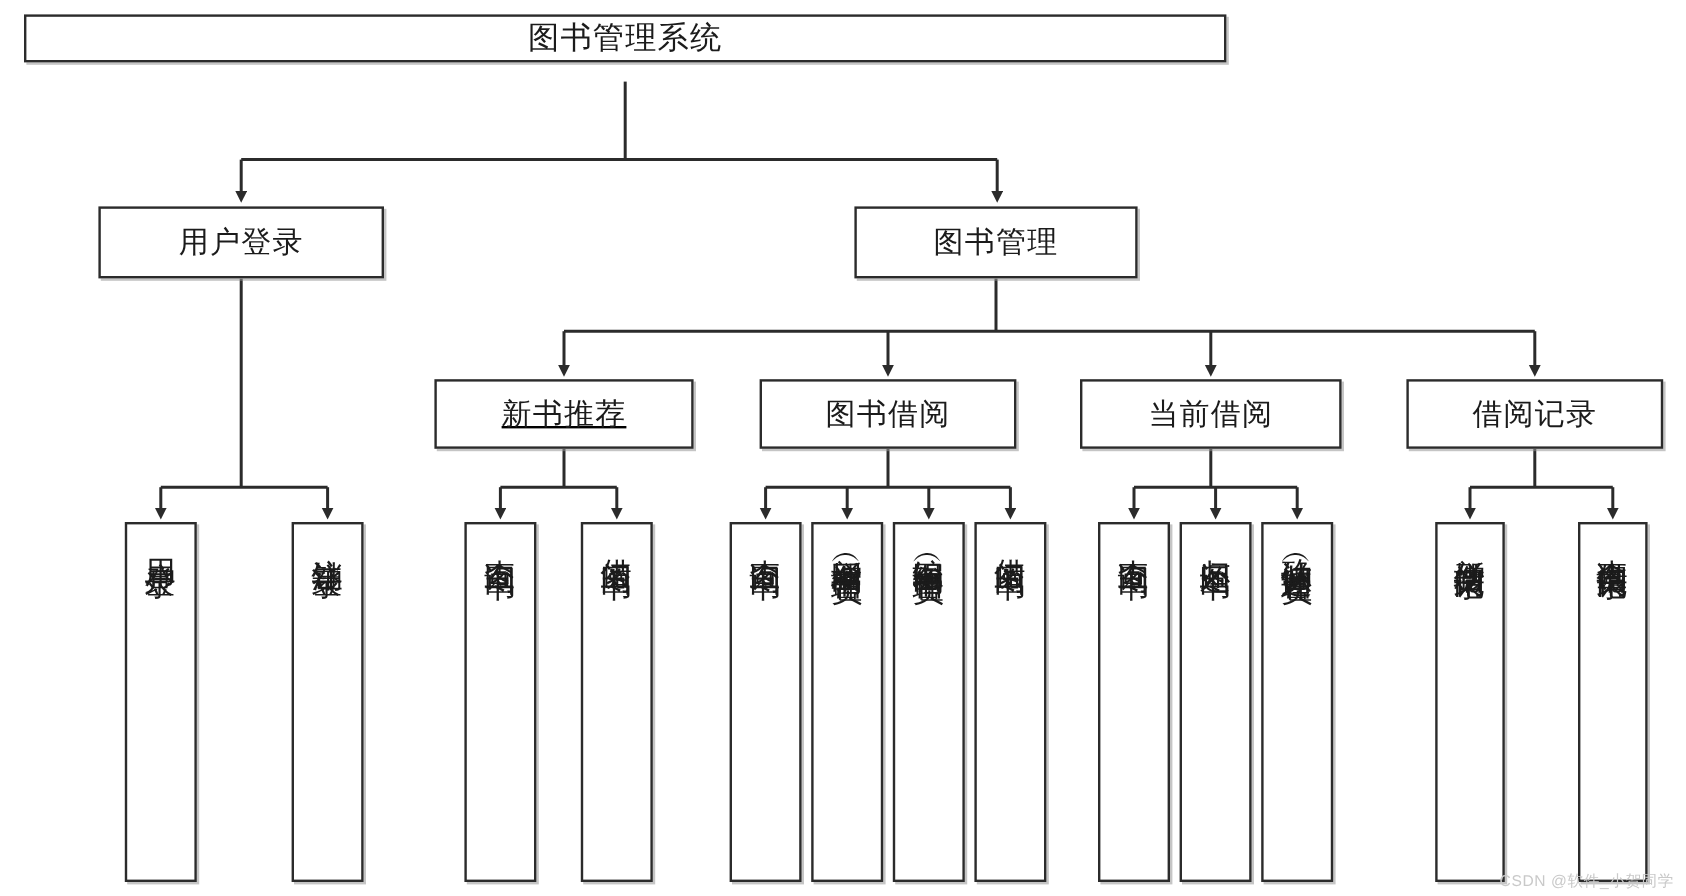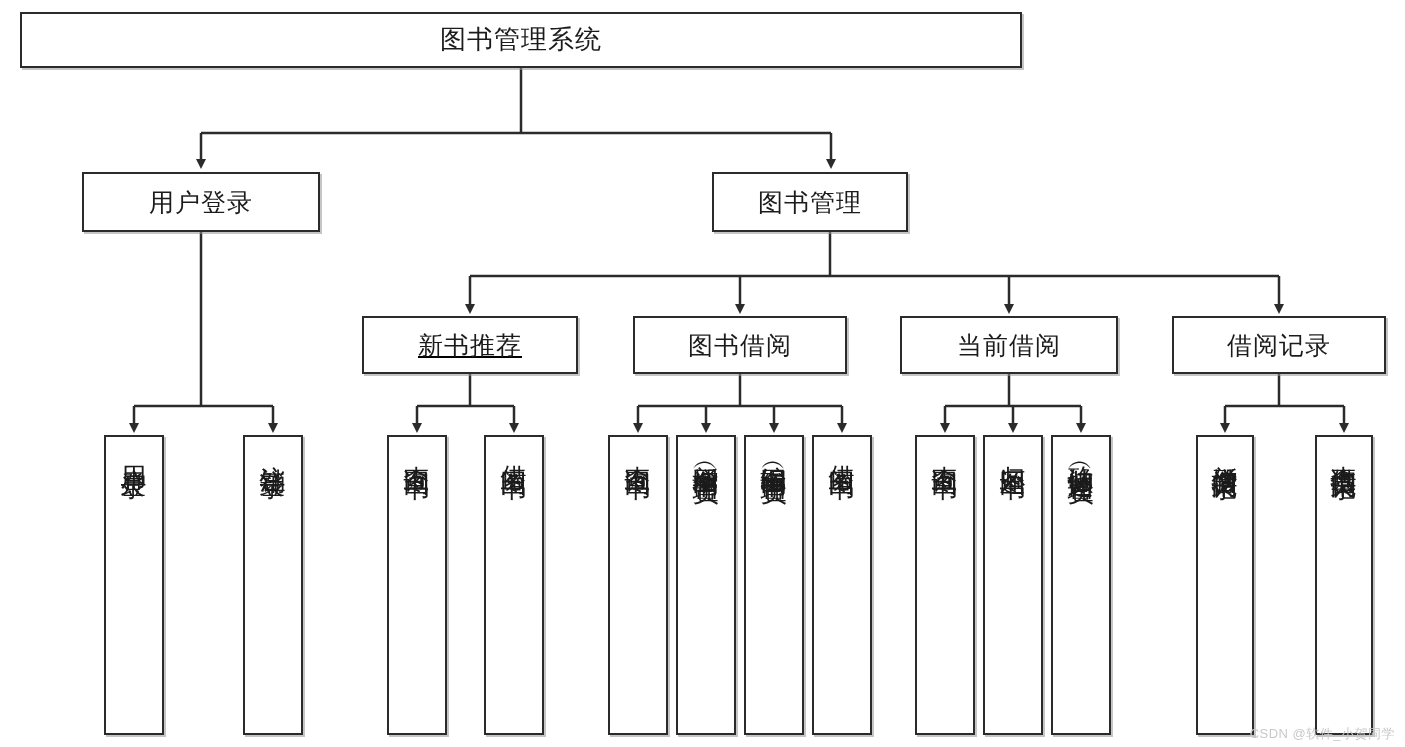--- a/index.html
+++ b/index.html
@@ -66,28 +66,28 @@
       <path d="M1013,406 L1013,424" marker-end="url(#arrow)"></path>
       <path d="M1081,406 L1081,424" marker-end="url(#arrow)"></path>
 
       <path d="M1279,374 L1279,406"></path>
       <path d="M1225,406 L1344,406"></path>
       <path d="M1225,406 L1225,424" marker-end="url(#arrow)"></path>
       <path d="M1344,406 L1344,424" marker-end="url(#arrow)"></path>
     </g>
   </svg>
 
-  <div class="node h-node root" style="left:20px;top:12px;width:1002px;height:56px;">
+  <div class="node h-node root" style="left:20px;top:12px;width:1002px;height:40px;">
     <span class="label">图书管理系统</span>
   </div>
 
   <div class="node h-node" style="left:82px;top:172px;width:238px;height:60px;">
     <span class="label">用户登录</span>
   </div>
-  <div class="node h-node" style="left:712px;top:172px;width:196px;height:60px;">
+  <div class="node h-node" style="left:712px;top:172px;width:236px;height:60px;">
     <span class="label">图书管理</span>
   </div>
 
   <div class="node h-node" style="left:362px;top:316px;width:216px;height:58px;text-decoration:underline;">
     <span class="label">新书推荐</span>
   </div>
   <div class="node h-node" style="left:900px;top:316px;width:218px;height:58px;">
     <span class="label">当前借阅</span>
   </div>
   <div class="node h-node" style="left:633px;top:316px;width:214px;height:58px;">

